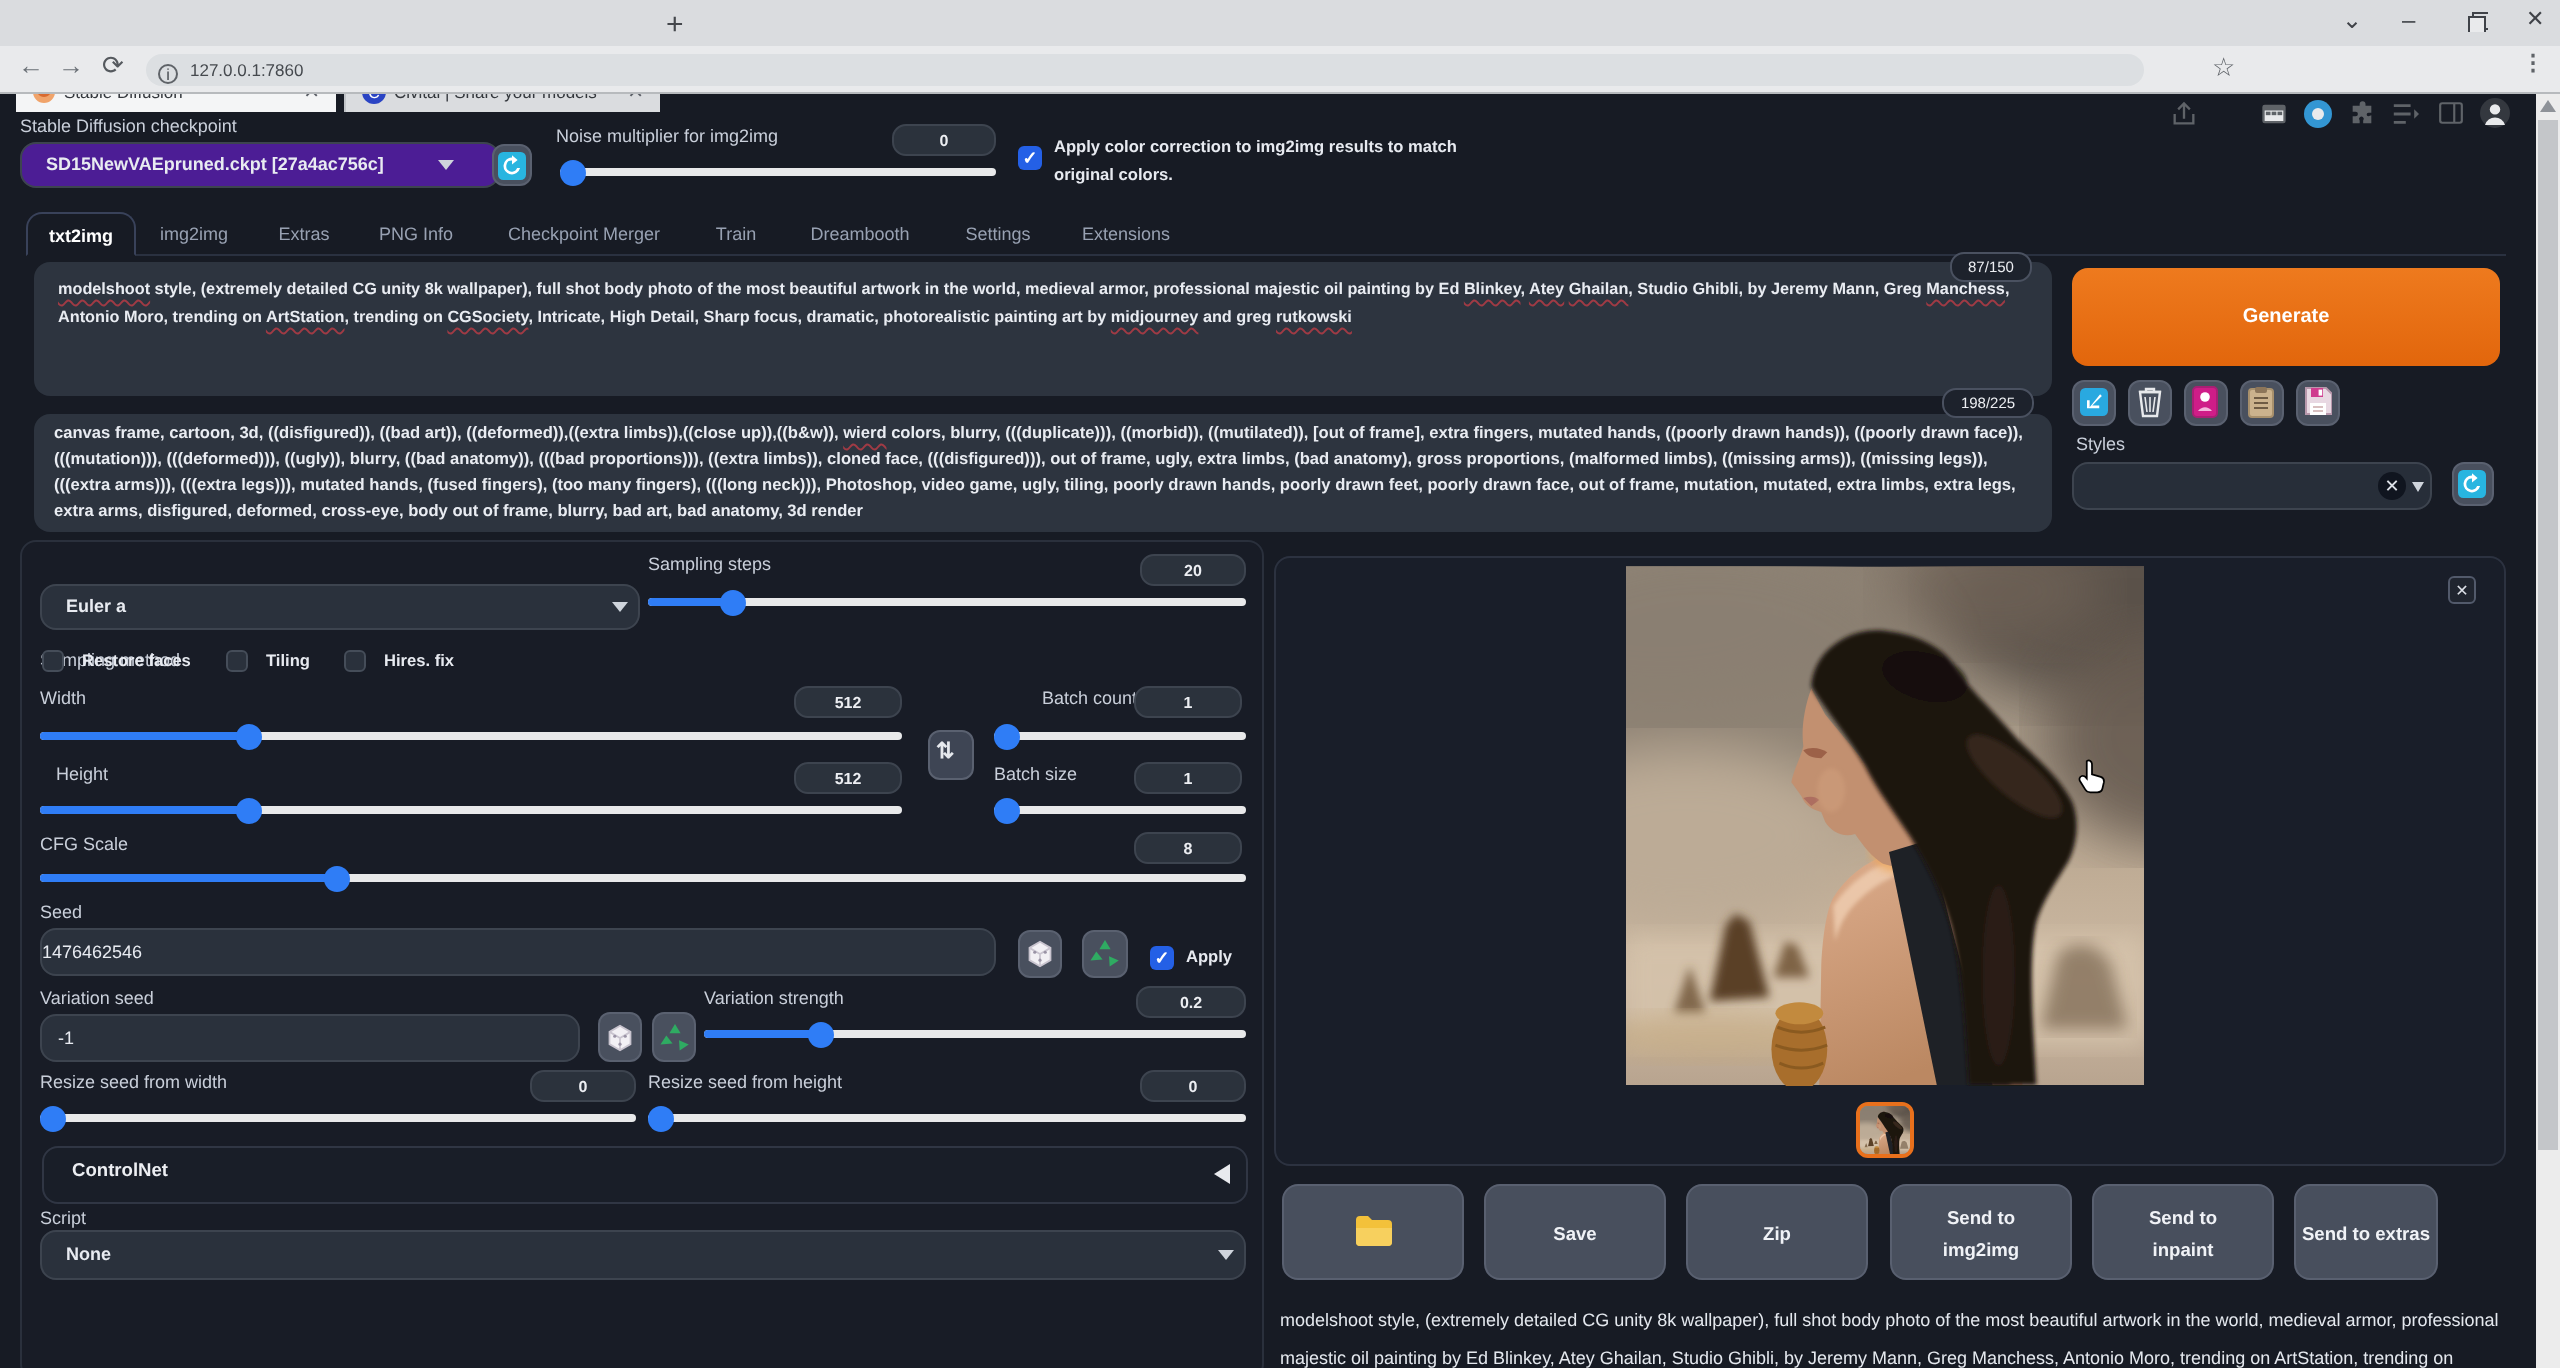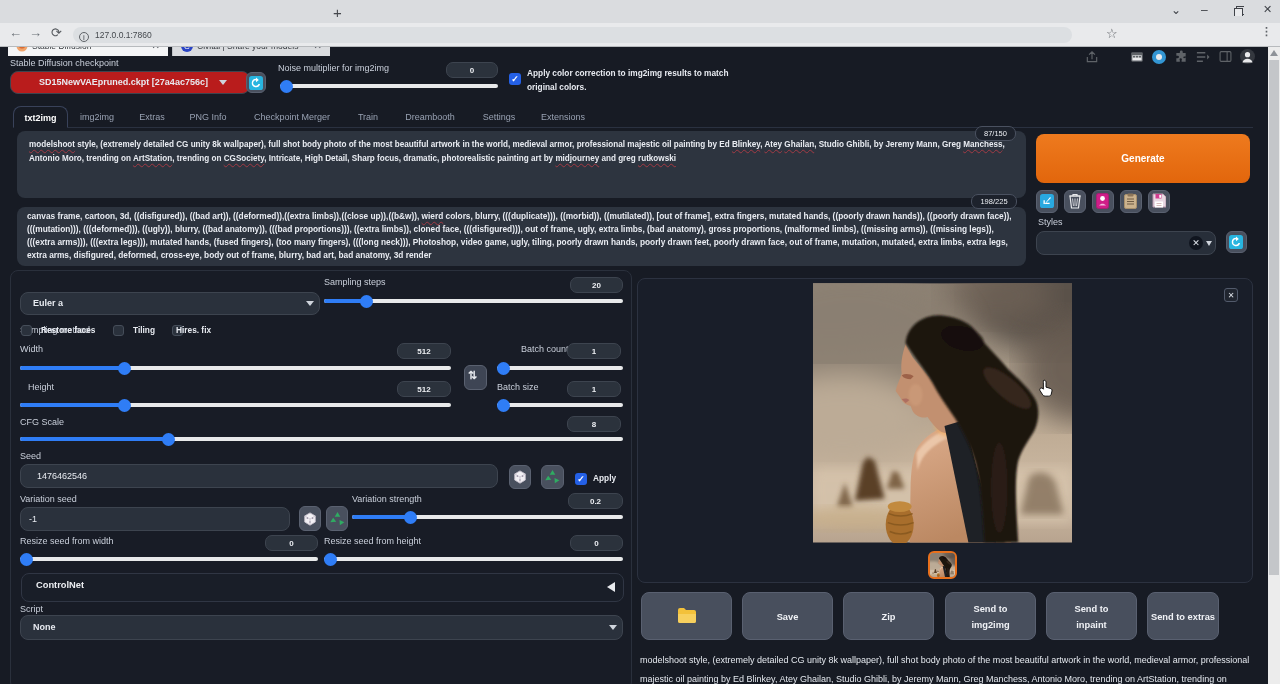--- a/index.html
+++ b/index.html
@@ -106,21 +106,21 @@
     </svg>
   <span class="tbic" style="left:1261px;font-weight:bold;top:2px;font-size:11px">⋮</span>
 </div>
 <div id="sbtrack"></div>
 <div id="sbthumb"></div>
 <svg class="abs" style="left:1270px;top:50px" width="8" height="6">
     <path d="M4 0l4 6H0z" fill="#8e9298"></path>
   </svg>
 
 <div class="lbl" style="left:10px;top:58px;">Stable Diffusion checkpoint</div>
-<div class="input" style="left:10px;top:71px;width:240px;height:23px;background:#b91c1c;line-height:21px;padding-left:16px;"><span style="margin-left:12px;font-weight:bold;">SD15NewVAEpruned.ckpt [27a4ac756c]</span></div>
+<div class="input" style="left:10px;top:71px;width:240px;height:23px;background:#4c1d95;line-height:21px;"><span style="margin-left:12px;font-weight:bold;">SD15NewVAEpruned.ckpt [27a4ac756c]</span></div>
 <div class="caret" style="left:219px;top:80px;"></div>
 <div class="minibtn" style="left:246px;top:72px;width:20px;height:21px;"></div>
 <svg class="abs" style="left:249px;top:76px" width="14" height="14" viewBox="0 0 16 16">
     <rect width="16" height="16" rx="3" fill="#28b5e0"></rect>
     <path d="M8 3.2a4.8 4.8 0 104.6 6h-1.7A3.2 3.2 0 118 4.8V3.2z" fill="#fff"></path>
     <path d="M8 1.8l3.2 2.7L8 7.2z" fill="#fff"></path>
   </svg>
 <div class="lbl" style="left:278px;top:63px;">Noise multiplier for img2img</div>
 <div class="numbox" style="left:446px;top:62px;width:52px;height:16px;line-height:15px;">0</div>
 <div class="track" style="left:280px;top:84px;width:218px;"></div>
@@ -197,21 +197,21 @@
 <div class="lbl" style="left:324px;top:277px;">Sampling steps</div>
 <div class="numbox" style="left:570px;top:277px;width:53px;height:16px;line-height:15px;">20</div>
 <div class="track" style="left:324px;top:299px;width:299px;"></div>
 <div class="fill" style="left:324px;top:299px;width:42px;"></div>
 <div class="knob" style="left:360px;top:295px;"></div>
 <div class="cb" style="left:21px;top:325px;"></div>
 <div class="cblabel" style="left:41px;top:325px;">Restore faces</div>
 <div class="cb" style="left:113px;top:325px;"></div>
 <div class="cblabel" style="left:133px;top:325px;">Tiling</div>
 <div class="cb" style="left:172px;top:325px;"></div>
-<div class="cblabel" style="left:176px;top:325px;">Hires. fix</div>
+<div class="cblabel" style="left:192px;top:325px;">Hires. fix</div>
 
 <div class="lbl" style="left:20px;top:344px;">Width</div>
 <div class="numbox" style="left:397px;top:343px;width:54px;height:16px;line-height:15px;">512</div>
 <div class="track" style="left:20px;top:366px;width:431px;"></div>
 <div class="fill" style="left:20px;top:366px;width:110px;"></div>
 <div class="knob" style="left:118px;top:362px;"></div>
 <div class="lbl" style="left:497px;top:344px;margin-left:24px;">Batch count</div>
 <div class="numbox" style="left:567px;top:343px;width:54px;height:16px;line-height:15px;">1</div>
 <div class="track" style="left:497px;top:366px;width:126px;"></div>
 <div class="knob" style="left:497px;top:362px;"></div>
@@ -226,21 +226,21 @@
 <div class="numbox" style="left:567px;top:381px;width:54px;height:16px;line-height:15px;">1</div>
 <div class="track" style="left:497px;top:403px;width:126px;"></div>
 <div class="knob" style="left:497px;top:399px;"></div>
 <div class="lbl" style="left:20px;top:417px;">CFG Scale</div>
 <div class="numbox" style="left:567px;top:416px;width:54px;height:16px;line-height:15px;">8</div>
 <div class="track" style="left:20px;top:437px;width:603px;"></div>
 <div class="fill" style="left:20px;top:437px;width:150px;"></div>
 <div class="knob" style="left:162px;top:433px;"></div>
 
 <div class="lbl" style="left:20px;top:451px;">Seed</div>
-<div class="input" style="left:20px;top:464px;width:478px;height:24px;line-height:22px;"><span style="margin-left:16px;">1476462546</span></div>
+<div class="input" style="left:20px;top:464px;width:478px;height:24px;line-height:22px;"><span style="margin-left:0;">1476462546</span></div>
 <div class="minibtn" style="left:509px;top:465px;height:24px;"></div>
 <svg class="abs" style="left:513px;top:470px" width="14" height="14" viewBox="0 0 16 16">
     <path d="M8 1l6 3.5v7L8 15l-6-3.5v-7z" fill="#f2f0f4" stroke="#c9c4cf"></path>
     <path d="M2 4.5l6 3.5 6-3.5M8 8v7" stroke="#c9c4cf" fill="none"></path>
     <circle cx="5" cy="7" r="0.9" fill="#9a93a5"></circle>
     <circle cx="11" cy="7" r="0.9" fill="#9a93a5"></circle>
     <circle cx="8" cy="11.5" r="0.9" fill="#9a93a5"></circle>
   </svg>
 <div class="minibtn" style="left:541px;top:465px;width:23px;height:24px;"></div>
 <svg class="abs" style="left:545px;top:470px" width="15" height="14" viewBox="0 0 16 15">

